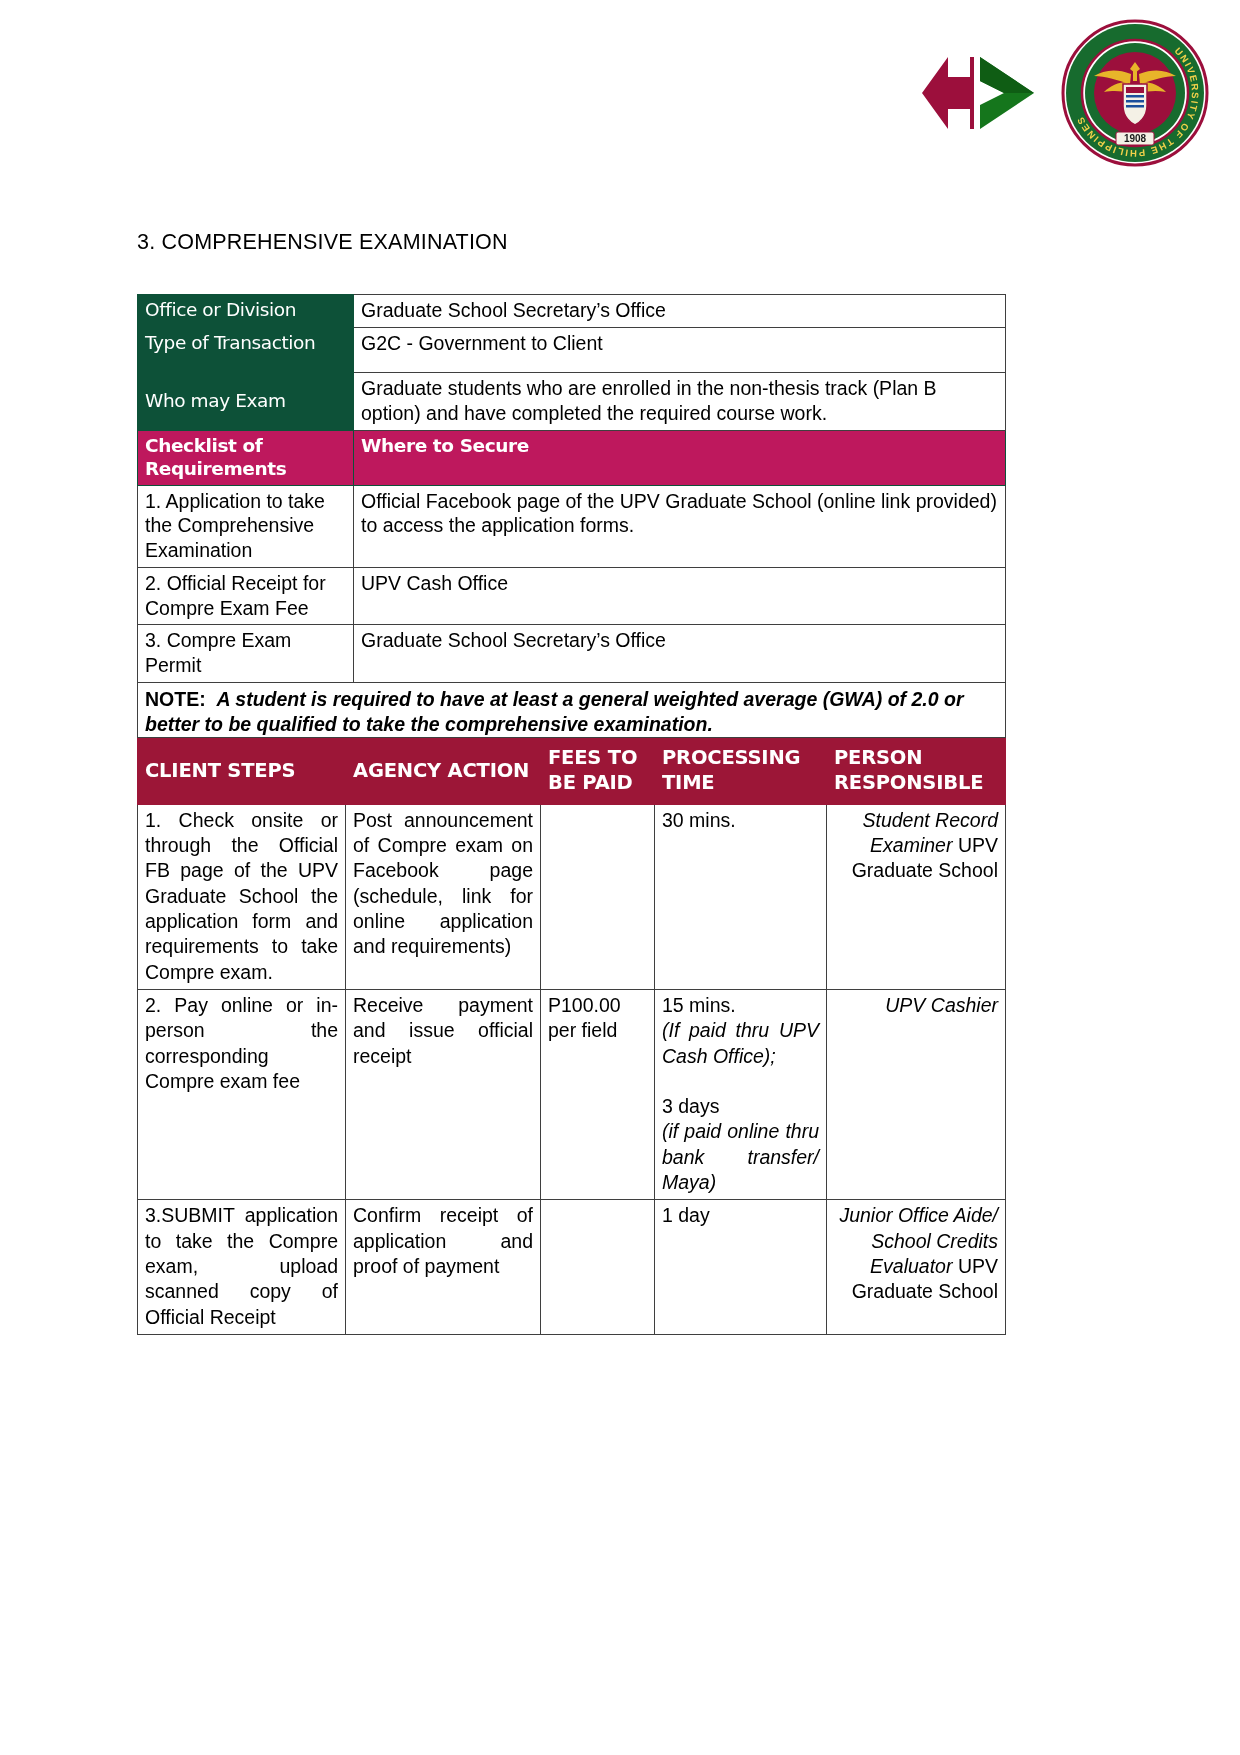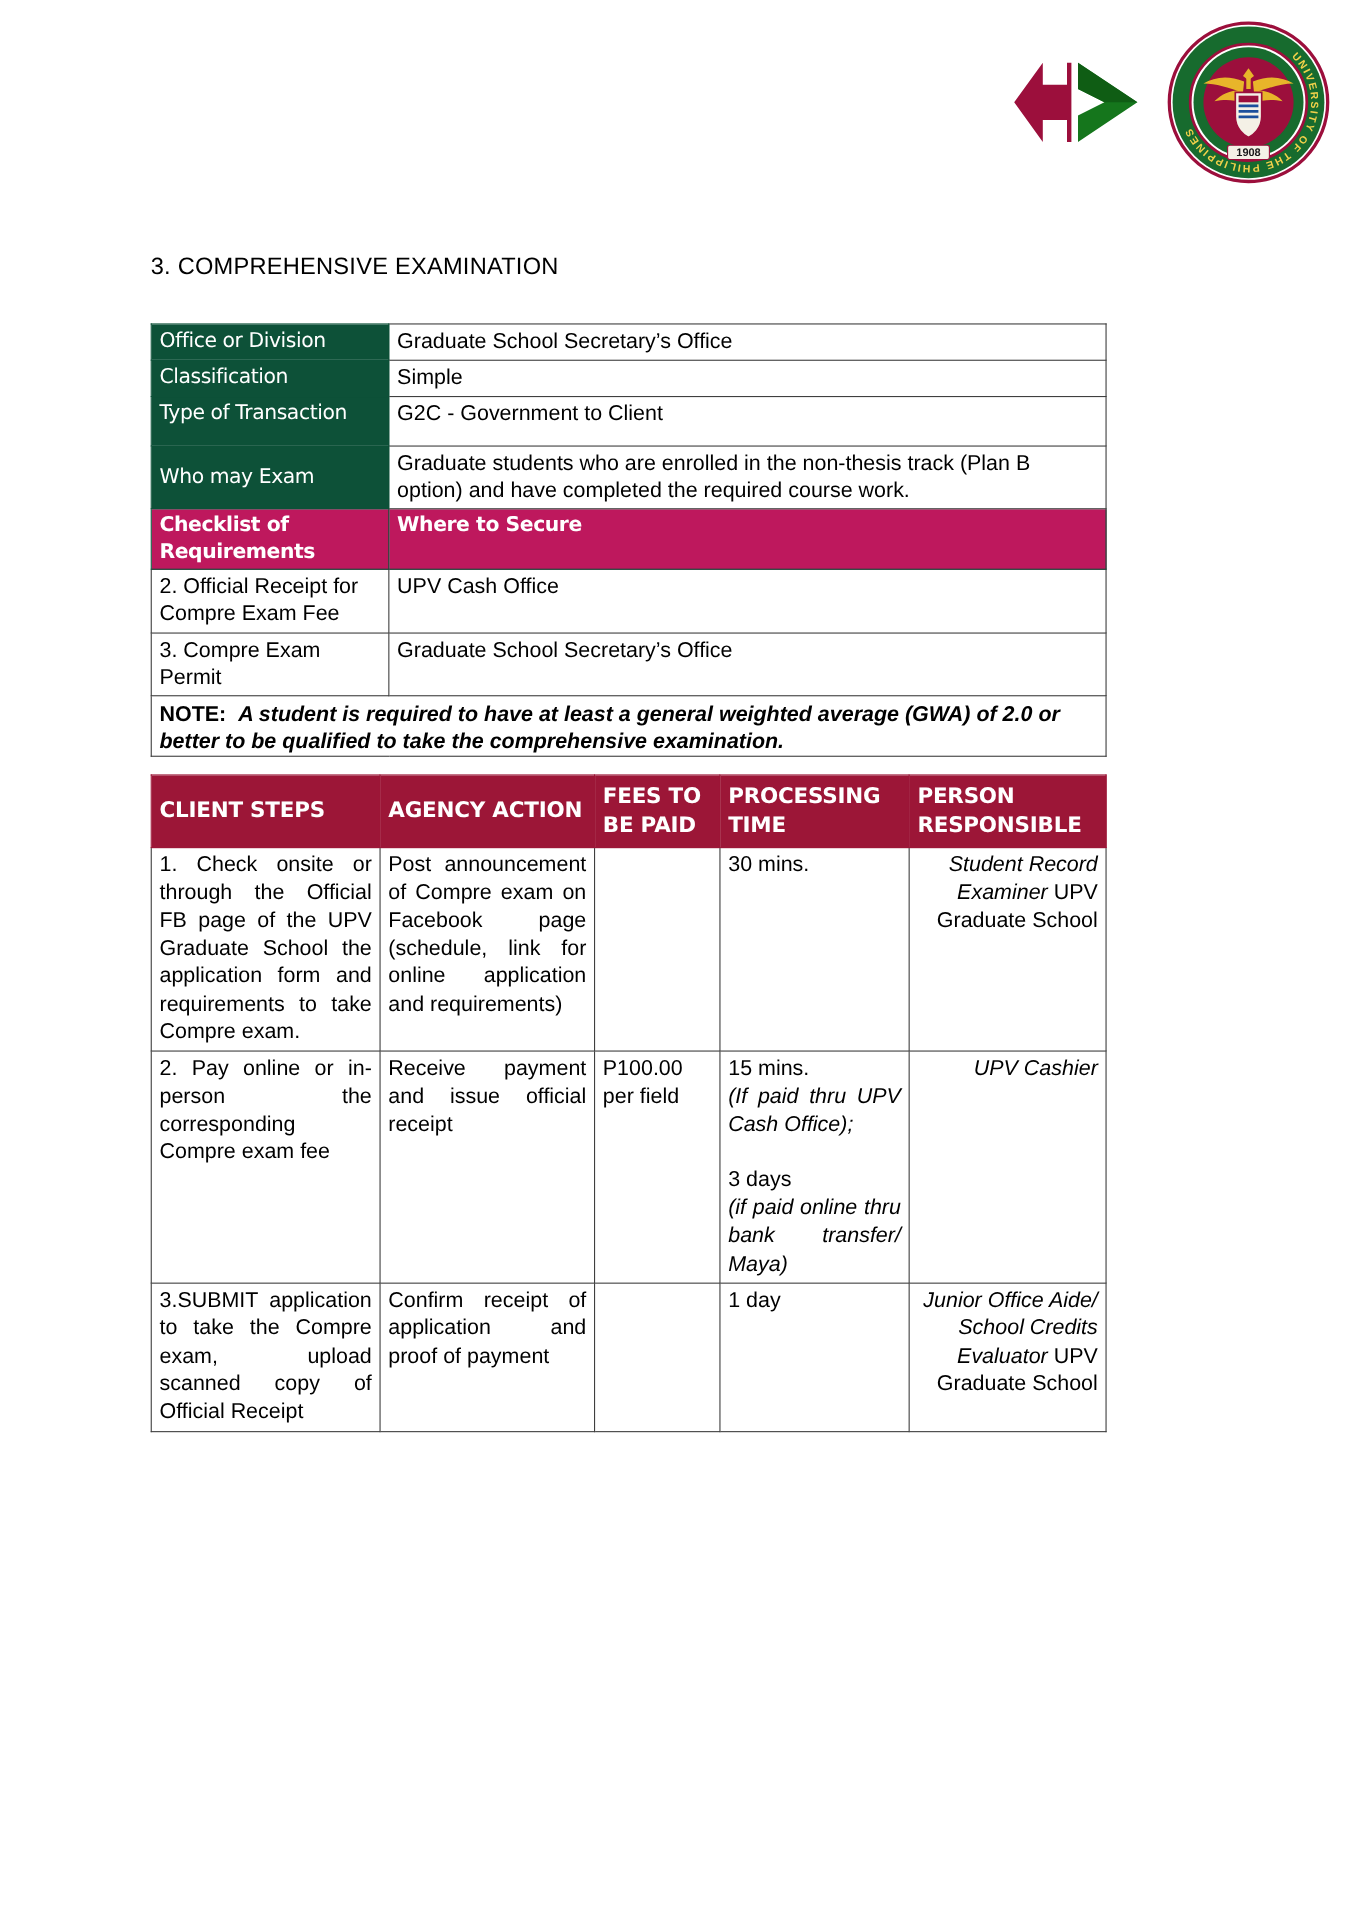--- a/index.html
+++ b/index.html
@@ -88,21 +88,21 @@
   .note-cell {
     font-size: 19.5px;
     line-height: 1.28;
     padding-top: 4px;
     padding-bottom: 0;
   }
   .note-cell .note-lead { font-weight: bold; font-style: normal; }
   .note-cell .note-body { font-weight: bold; font-style: italic; }
 
   
-  .proc { margin-top: 16px; }
+  .proc { margin-top: 0; }
   .proc-head td {
     background: #9c1637;
     color: #ffffff;
     font-weight: bold;
     font-family: "DejaVu Sans", sans-serif;
     font-size: 19px;
     letter-spacing: -0.2px;
     vertical-align: middle;
     border-color: #9c1637;
     padding: 6px 7px 8px 7px;
@@ -175,37 +175,37 @@
     <colgroup>
         <col style="width:216px">
         <col style="width:652px">
       </colgroup>
     <tbody>
       <tr>
         <td class="lbl">Office or Division</td>
         <td class="val">Graduate School Secretary’s Office</td>
       </tr>
       <tr>
-        <td class="lbl">Classification</td>
-        <td class="val">Simple</td>
-      </tr>
-      <tr>
         <td class="lbl" style="padding-bottom:18px">Type of Transaction</td>
         <td class="val">G2C - Government to Client</td>
       </tr>
       <tr>
         <td class="lbl mid">Who may Exam</td>
         <td class="val">Graduate students who are enrolled in the non-thesis track (Plan B option) and have completed the required course work.</td>
       </tr>
 
       <tr>
         <td class="green-head">Checklist of Requirements</td>
         <td class="green-head">Where to Secure</td>
       </tr>
 
+      <tr>
+        <td>1. Application to take the Comprehensive Examination</td>
+        <td>Official Facebook page of the UPV Graduate School (online link provided) to access the application forms.</td>
+      </tr>
       <tr>
         <td>2. Official Receipt for Compre Exam Fee</td>
         <td>UPV Cash Office</td>
       </tr>
       <tr>
         <td>3. Compre Exam Permit</td>
         <td>Graduate School Secretary’s Office</td>
       </tr>
 
       <tr>

